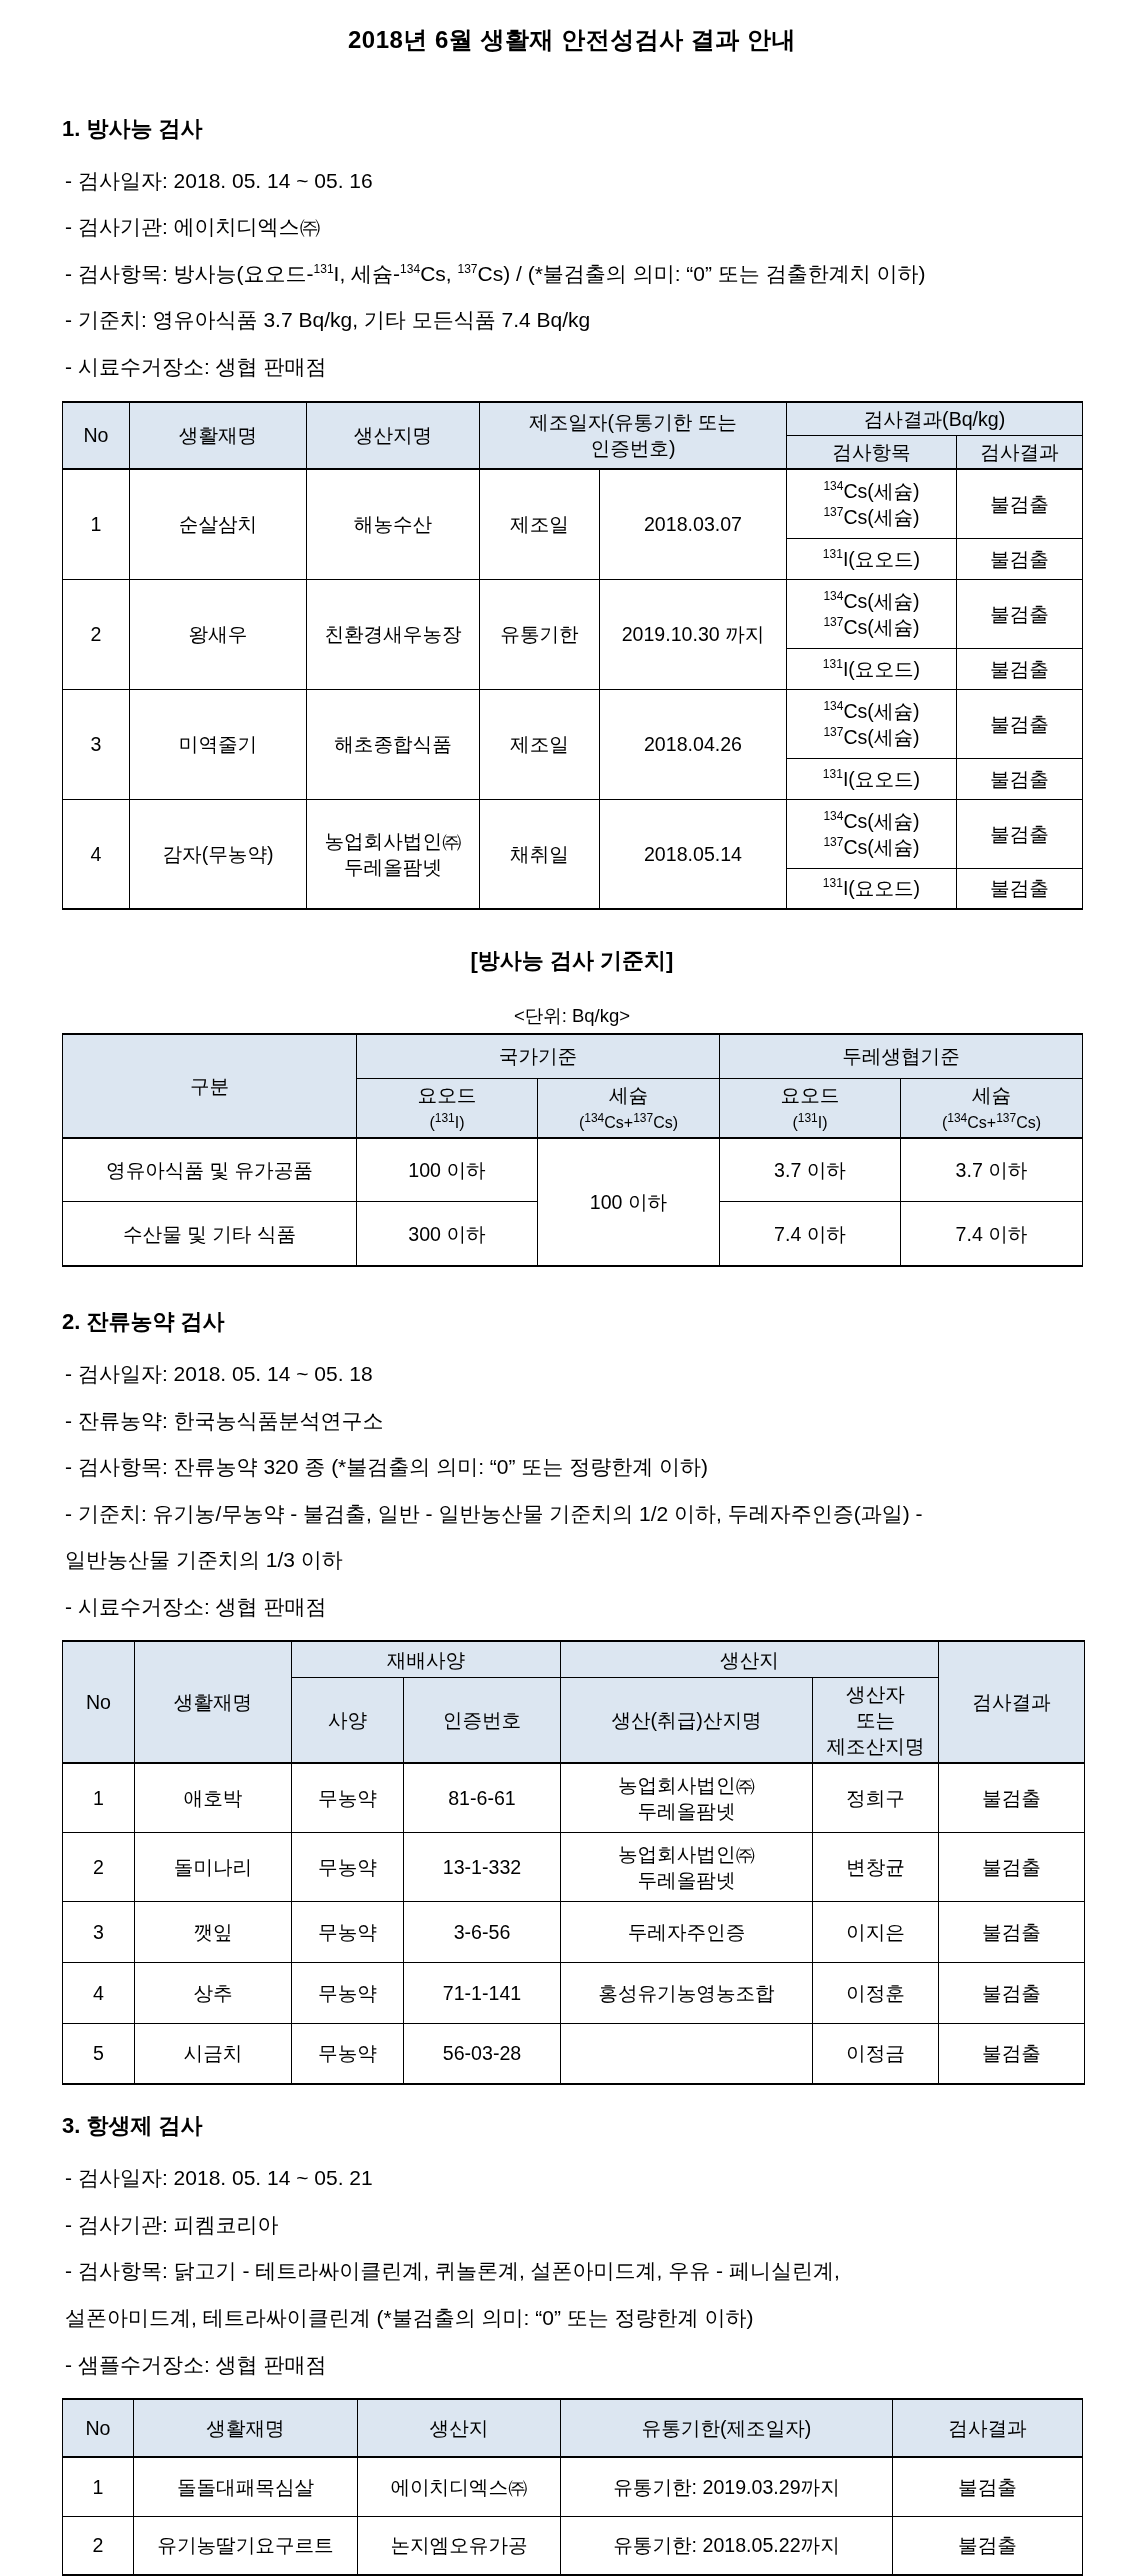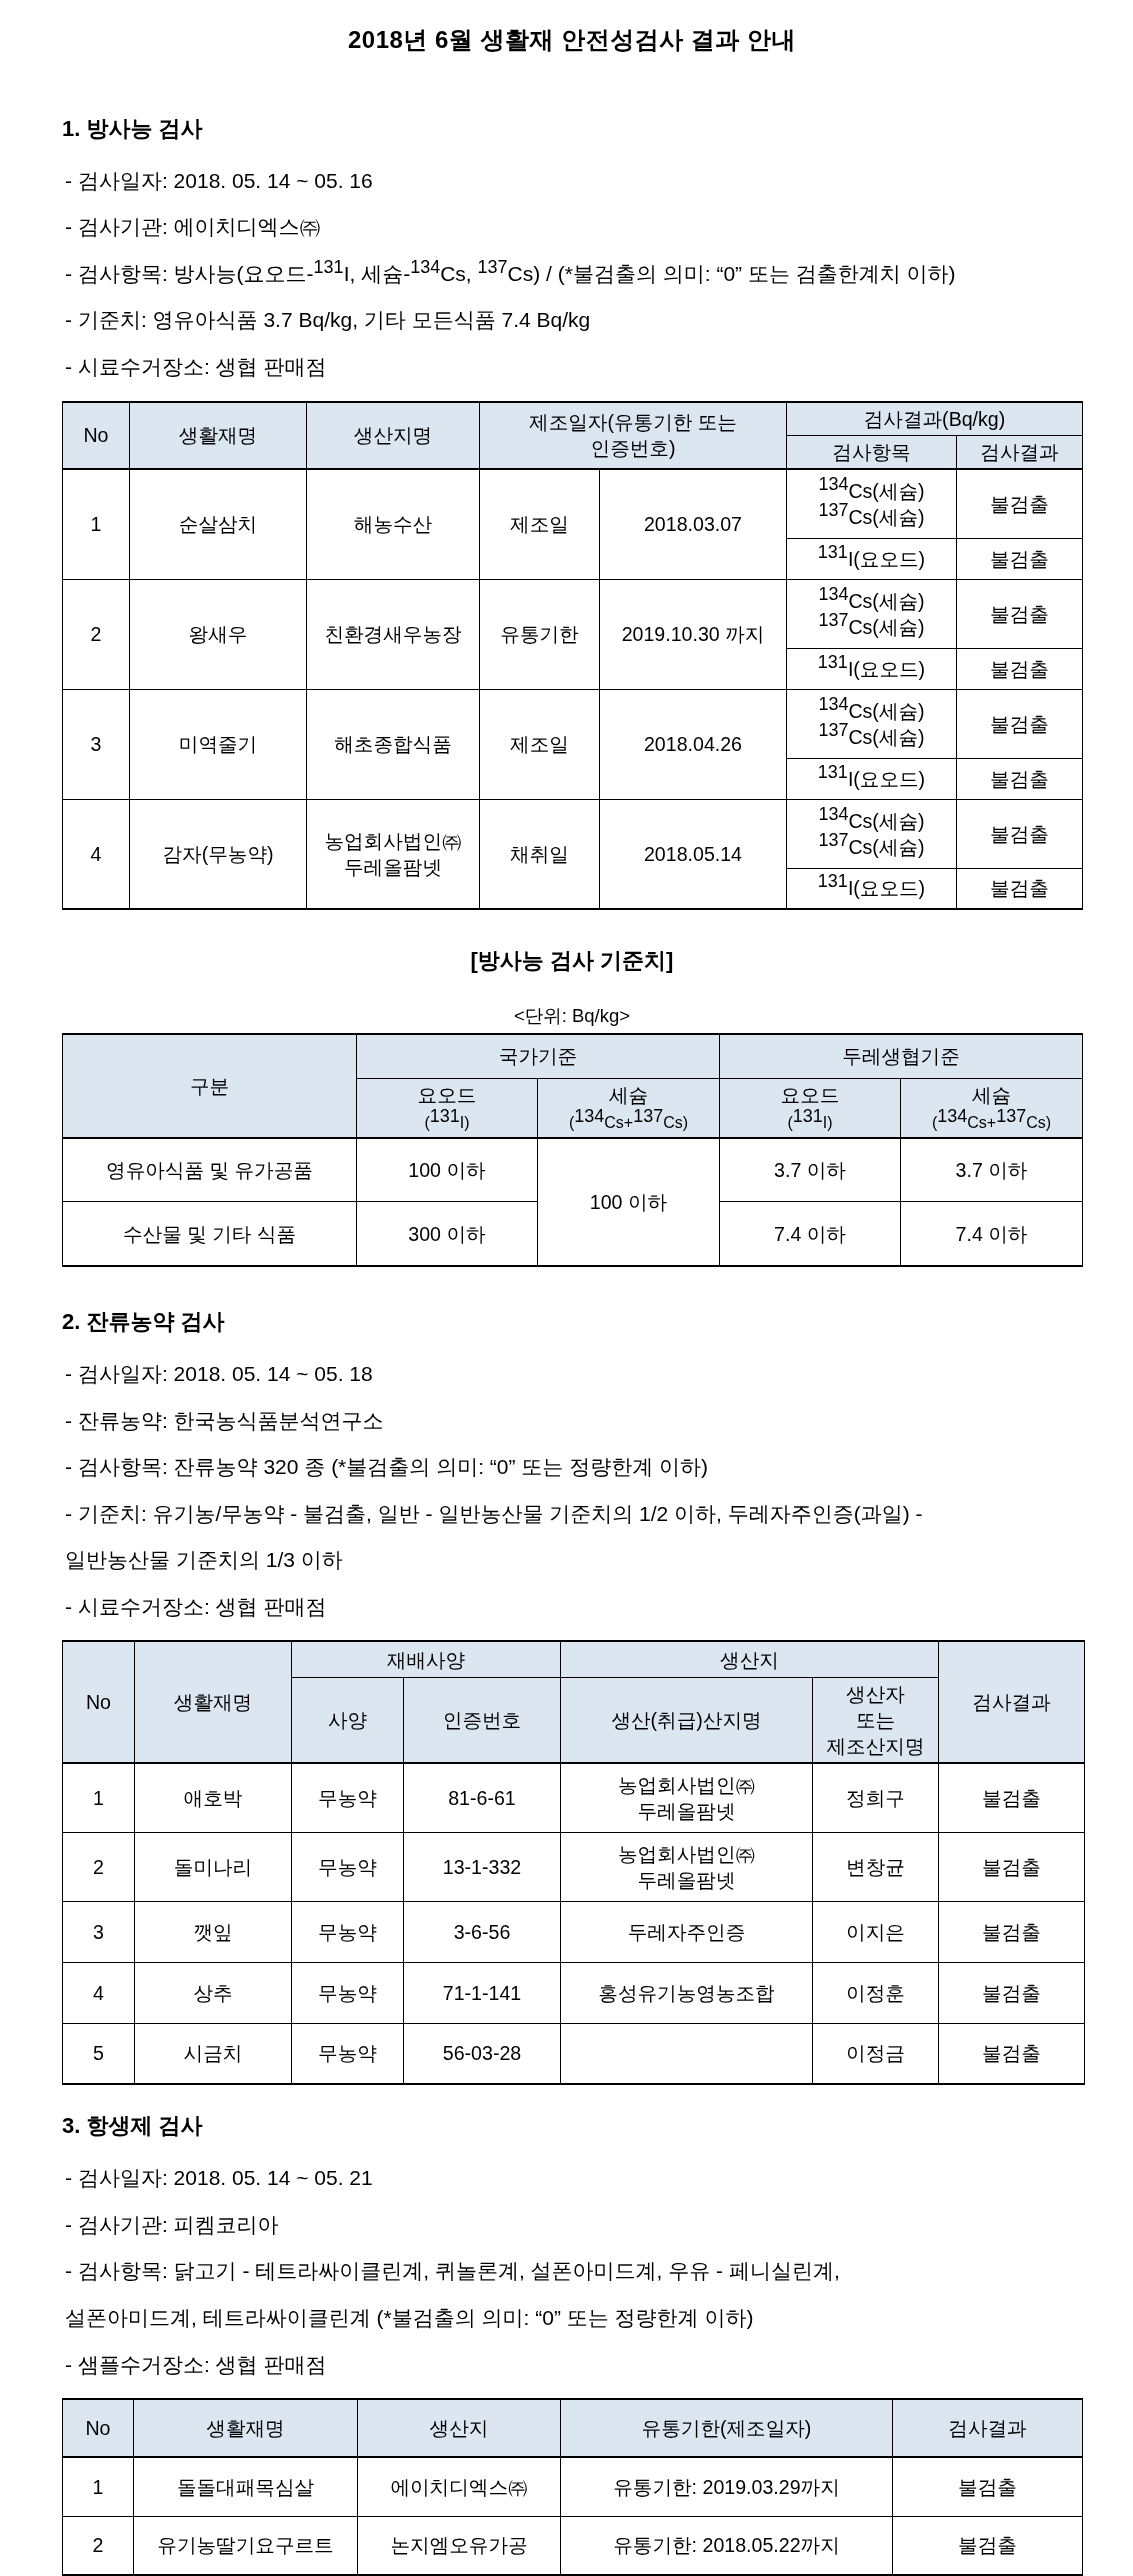--- a/index.html
+++ b/index.html
@@ -30,21 +30,21 @@
   .mt-sec2 { margin-top: 40px; }
   .mt-sec3 { margin-top: 26px; }
 
   .bullets { margin-top: 24px; }
   .bullet {
     font-size: 21px;
     line-height: 26px;
     margin: 0 0 20.6px 3.1px;
     word-break: keep-all;
   }
-  .bullet sup, .cell sup, th sup { font-size: 18px; line-height: 0; vertical-align: super; text-align: right; }
+  .bullet sup, .cell sup, th sup { font-size: 12px; line-height: 0; vertical-align: super; text-align: right; }
 
   table {
     border-collapse: collapse;
     table-layout: fixed;
     width: 1020px;
     border: 1.5px solid #000;
     border-top-width: 2.1px;
     border-bottom-width: 2.1px;
   }
   th, td {

